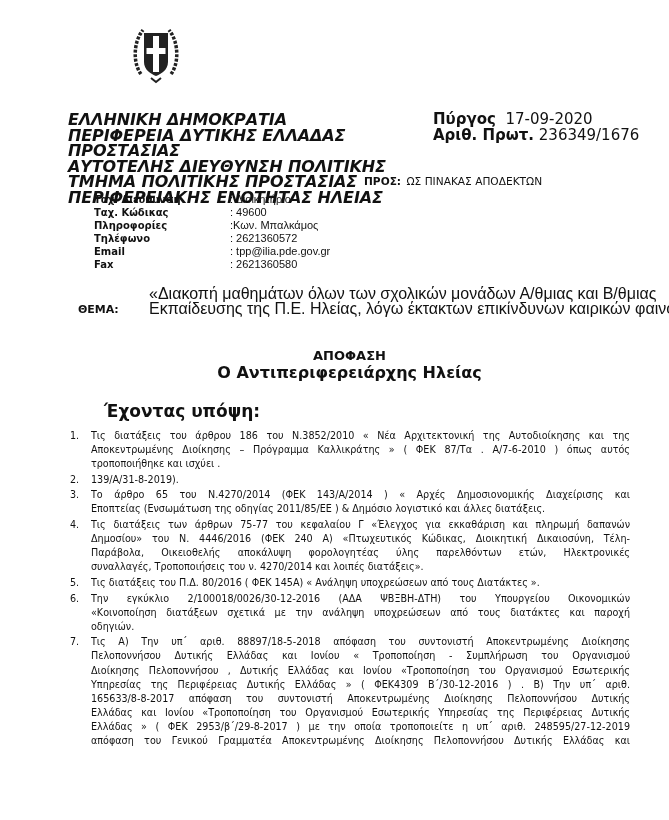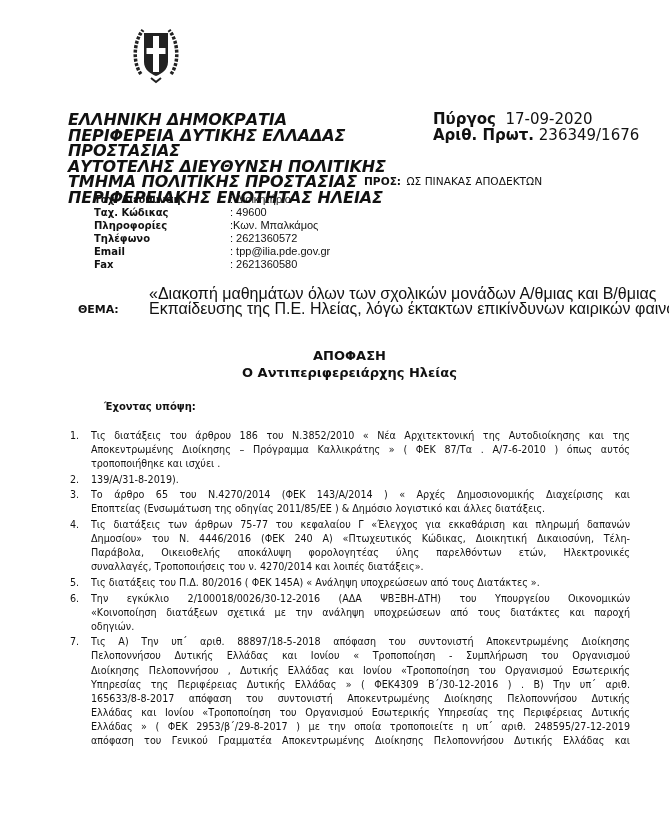--- a/index.html
+++ b/index.html
@@ -19,22 +19,22 @@
   .contacts .row { display: flex; white-space: nowrap; }
   .contacts .k { width: 112px; font-weight: bold; }
   .contacts .v { font-family: "Liberation Sans", sans-serif; font-size: 11px; margin-left: 24px; }
   .subject { position: absolute; left: 78px; top: 286px; font-size: 10.4px; line-height: 15px; }
   .subject .lbl { position: absolute; left: 0; top: 16px; font-weight: bold; font-size: 11px; }
   .subject .txt { position: absolute; left: 71px; top: 0; width: 520px;
                   font-family: "Liberation Sans", sans-serif; font-size: 16px; line-height: 15px; }
   .subject .txt div { white-space: nowrap; }
   .decision { position: absolute; left: 0; top: 347px; width: 669px; text-align: center; }
   .decision .t1 { font-weight: bold; font-size: 13px; line-height: 18px; margin-left: 30px; }
-  .decision .t2 { font-weight: bold; font-size: 13px; line-height: 16px; margin-left: 30px; text-align: center; }
-  .considering { position: absolute; left: 104px; top: 401px; font-weight: bold; font-size: 10px; }
+  .decision .t2 { font-weight: bold; font-size: 16px; line-height: 16px; margin-left: 30px; text-align: center; }
+  .considering { position: absolute; left: 104px; top: 401px; font-weight: bold; font-size: 17px; }
   .list { position: absolute; left: 70px; top: 429px; width: 560px; font-family: "DejaVu Sans", sans-serif;
           font-size: 9.6px; line-height: 14.1px; }
   .item { position: relative; padding-left: 21px; margin-bottom: 1.5px; }
   .item .num { position: absolute; left: 0; top: 0; }
   .item .line { display: block; text-align: justify; text-align-last: justify; white-space: nowrap; overflow: hidden; }
   .item .line.last { text-align-last: left; }
 </style>
 </head>
 <body>
 

